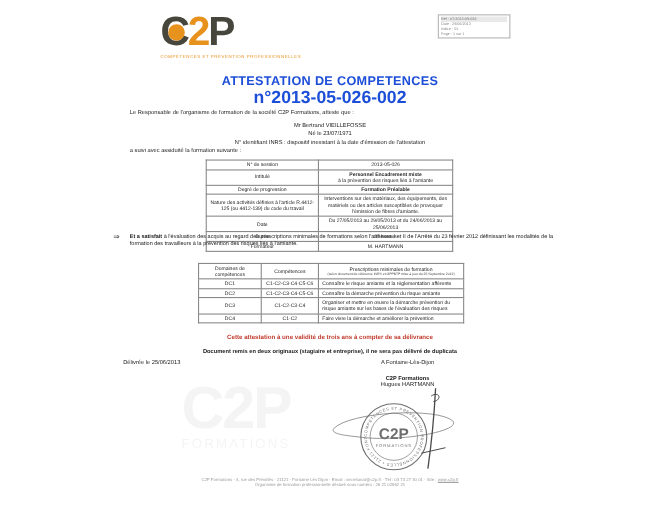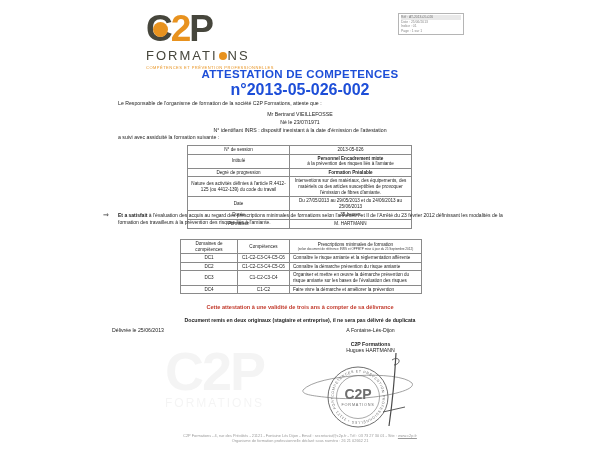--- a/index.html
+++ b/index.html
@@ -79,23 +79,20 @@
 </head>
 <body>
 
 <div class="page">
 
   <div class="logo">
     <div class="logo-letters">
       <span class="cdot"></span>
       <span>C</span><span class="l2">2</span><span>P</span>
     </div>
-    <div class="logo-name">
-      <span>FORMATI</span><span class="odot"></span><span>NS</span>
-    </div>
     <div class="logo-tagline">COMPÉTENCES ET PRÉVENTION PROFESSIONNELLES</div>
   </div>
 
   <div class="refbox">
     <div class="first">Réf : AT-2013-05-026</div>
     <div>Date : 25/06/2013</div>
     <div>Indice : 01</div>
     <div>Page : 1 sur 1</div>
   </div>
 

